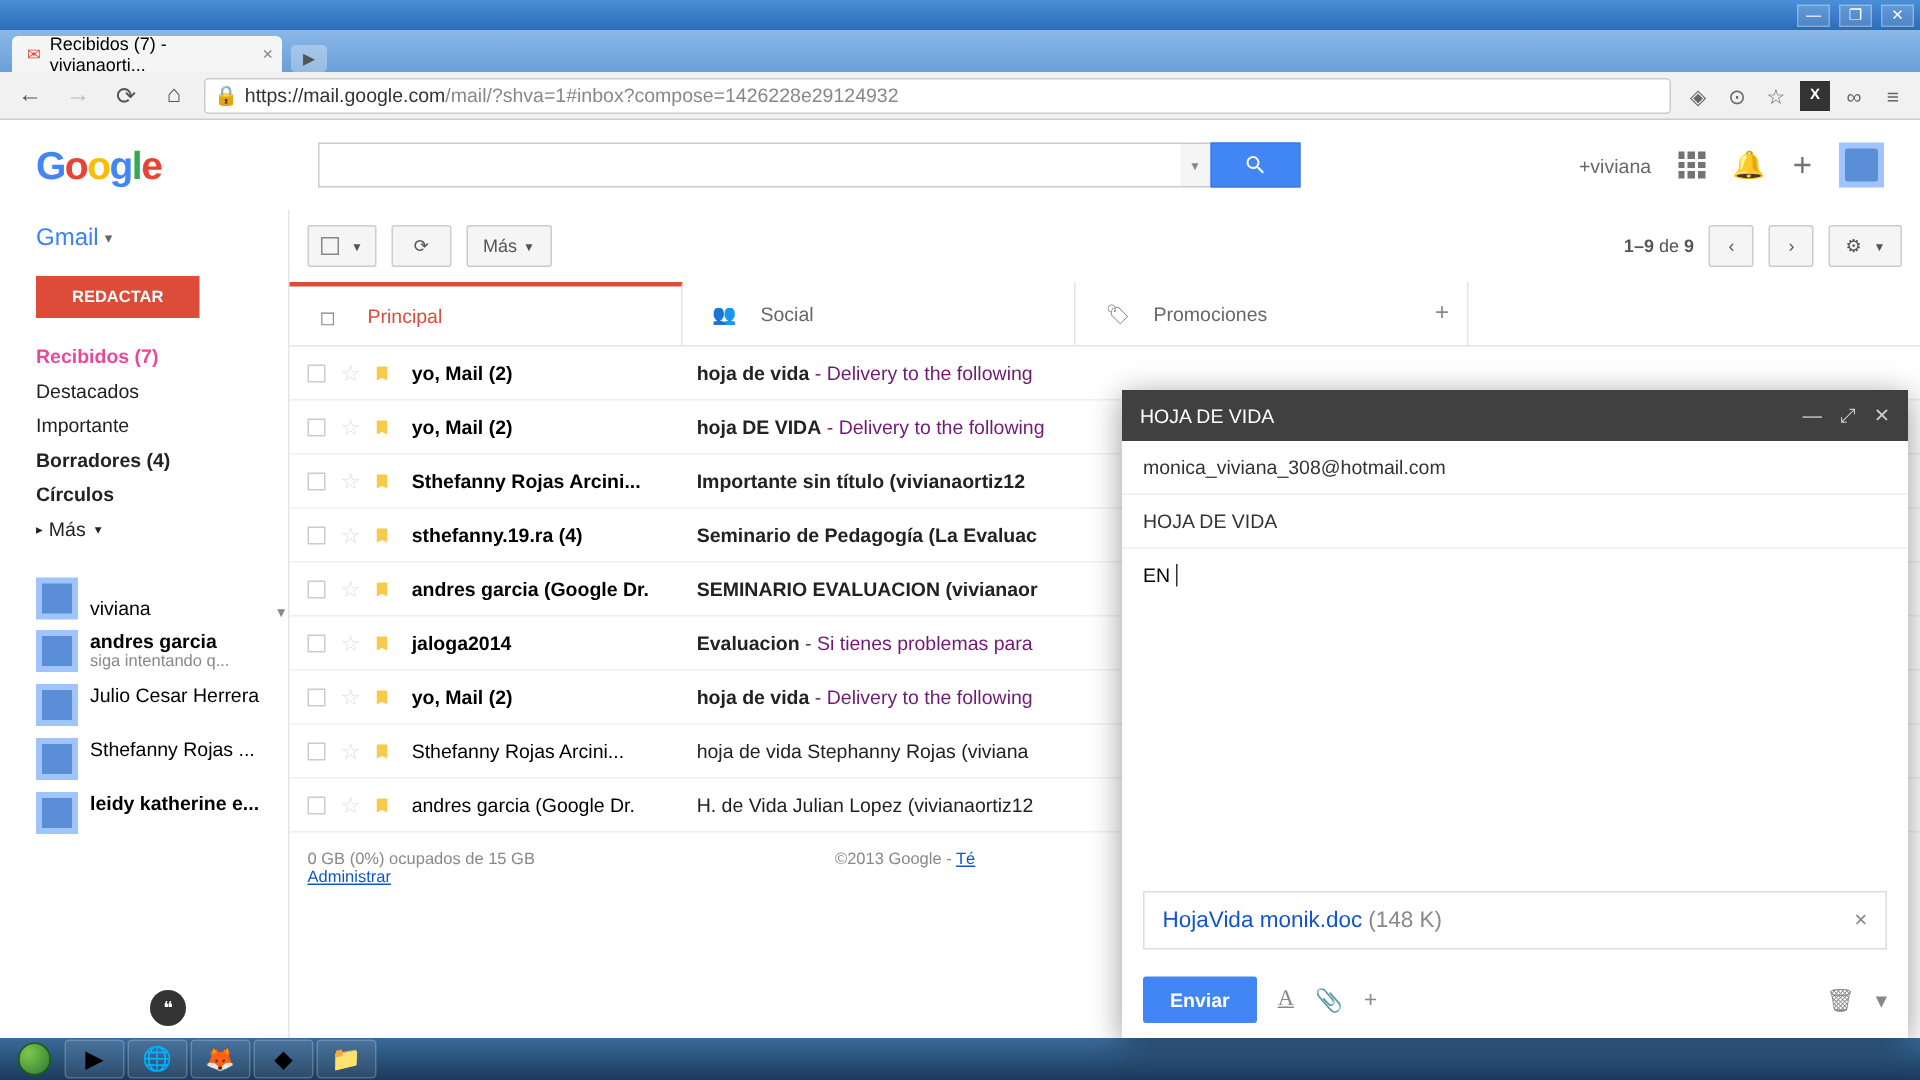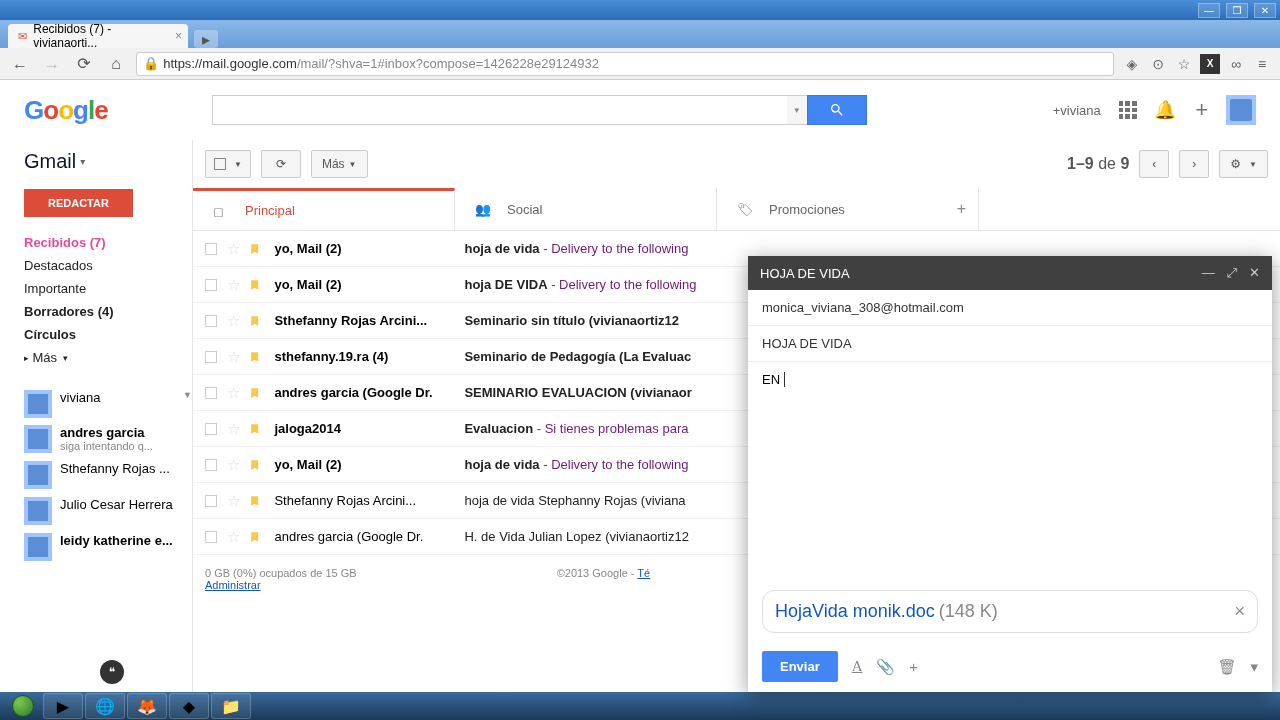--- a/index.html
+++ b/index.html
@@ -29,45 +29,45 @@
 .header-right{margin-left:auto;display:flex;align-items:center;gap:18px}
 .plus-user{color:#666;font-size:13px;cursor:pointer}
 .apps-grid{width:18px;height:18px;display:grid;grid-template-columns:repeat(3,1fr);gap:2px;cursor:pointer}
 .apps-grid span{background:#737373}
 .bell{color:#737373;font-size:18px;cursor:pointer}
 .plus-btn{color:#737373;font-size:22px;cursor:pointer;font-weight:300}
 .avatar{width:30px;height:30px;background:#a0c4ff;display:flex;align-items:center;justify-content:center;cursor:pointer}
 .avatar-inner{width:22px;height:22px;background:#5a8fd8;border-radius:2px}
 .main-row{display:flex;height:calc(100% - 168px)}
 .sidebar{width:192px;padding:10px 0 0 24px}
-.gmail-label{color:#0f172a;font-size:20px;display:flex;align-items:center;gap:4px;margin-bottom:16px;cursor:pointer}
+.gmail-label{color:#3b82f6;font-size:16px;display:flex;align-items:center;gap:4px;margin-bottom:16px;cursor:pointer}
 .gmail-label::after{content:"▾";font-size:10px;color:#666}
 .compose-btn{background:#dd4b39;color:#fff;font-size:11px;font-weight:bold;padding:8px 24px;border:none;cursor:pointer;margin-bottom:14px}
 .nav-list{list-style:none}
 .nav-list li{font-size:13px;padding:4px 0;color:#222;cursor:pointer}
 .nav-list li.active{color:#ec4899;font-weight:bold}
 .nav-list li.bold{font-weight:bold}
 .nav-more{display:flex;align-items:center;gap:4px}
 .nav-more::before{content:"▸";font-size:9px}
 .chat-section{margin-top:18px}
-.chat-user{display:flex;align-items:flex-start;gap:8px;font-size:13px;padding:3px 0}
+.chat-user{display:flex;align-items:flex-end;gap:8px;font-size:13px;padding:3px 0}
 .chat-av{width:28px;height:28px;background:#a0c4ff;display:flex;align-items:center;justify-content:center}
 .chat-av-inner{width:20px;height:20px;background:#5a8fd8}
 .chat-name{flex:1;overflow:hidden;text-overflow:ellipsis;white-space:nowrap}
 .chat-dd{color:#888;font-size:9px}
 .new-conv{border:1px solid #ddd;padding:5px 8px;font-size:12px;color:#999;display:flex;align-items:center;justify-content:space-between;margin:6px 0;cursor:text}
 .chat-item{display:flex;align-items:flex-start;gap:8px;padding:4px 0;font-size:13px}
 .chat-item .sub{color:#888;font-size:11px}
 .content-area{flex:1;border-left:1px solid #e5e5e5;position:relative}
 .toolbar{height:48px;display:flex;align-items:center;padding:0 12px;gap:10px}
 .tb-btn{height:28px;min-width:40px;border:1px solid #ccc;background:#f5f5f5;border-radius:2px;display:flex;align-items:center;justify-content:center;cursor:pointer;padding:0 10px;font-size:12px;color:#555;gap:4px}
 .tb-checkbox{padding:0 8px}
 .tb-checkbox .cb{width:12px;height:12px;border:1px solid #888}
 .tb-right{margin-left:auto;display:flex;align-items:center;gap:10px}
-.pager{font-size:16px;color:#555}
+.pager{font-size:12px;color:#555}
 .tabs-row{display:flex;border-bottom:1px solid #e5e5e5}
 .mail-tab{flex:0 0 262px;height:42px;display:flex;align-items:center;gap:14px;padding:0 20px;font-size:13px;color:#666;cursor:pointer;border-right:1px solid #e5e5e5;position:relative}
 .mail-tab.active{border-top:3px solid #dd4b39;color:#dd4b39;font-weight:500}
 .mail-tab-ic{width:18px;height:14px;color:#888}
 .tab-plus{position:absolute;right:12px;color:#888;font-size:16px}
 .email-list{}
 .email-row{height:36px;display:flex;align-items:center;padding:0 12px;font-size:13px;border-bottom:1px solid #f0f0f0;cursor:pointer;gap:10px}
 .email-cb{width:12px;height:12px;border:1px solid #ccc;flex-shrink:0}
 .email-star{color:#ddd;font-size:15px;flex-shrink:0}
 .email-tag{width:14px;height:14px;flex-shrink:0}
@@ -78,21 +78,21 @@
 .subject-main.bold{font-weight:bold}
 .subject-snip{color:#701a75}
 .footer{padding:12px;font-size:11px;color:#888;display:flex;gap:200px}
 .footer a{color:#15c;text-decoration:underline;cursor:pointer}
 .compose-window{position:absolute;bottom:28px;right:8px;width:524px;background:#fff;box-shadow:0 4px 20px rgba(0,0,0,0.4);z-index:100}
 .compose-header{background:#404040;color:#fff;height:34px;display:flex;align-items:center;padding:0 12px;font-size:13px}
 .compose-ctrl{margin-left:auto;display:flex;gap:12px}
 .compose-ctrl span{cursor:pointer;font-size:13px;color:#ccc}
 .compose-field{padding:10px 14px;border-bottom:1px solid #eee;font-size:13px;color:#333}
 .compose-body{padding:10px 14px;font-size:13px;min-height:220px}
-.attachment{margin:8px 14px;border:1px solid #ddd;border-radius:12px;padding:10px 12px;display:flex;align-items:flex-end;font-size:18px}
+.attachment{margin:8px 14px;border:1px solid #ddd;border-radius:0;padding:10px 12px;display:flex;align-items:flex-end;font-size:15px}
 .att-name{color:#15c;font-weight:500}
 .att-size{color:#888;margin-left:4px}
 .att-close{margin-left:auto;color:#888;cursor:pointer}
 .compose-toolbar{display:flex;align-items:center;padding:10px 14px;gap:14px}
 .send-btn{background:#4285f4;color:#fff;border:none;padding:8px 18px;font-size:13px;font-weight:bold;cursor:pointer;border-radius:2px}
 .ct-ic{color:#888;cursor:pointer;font-size:15px}
 .ct-right{margin-left:auto;display:flex;gap:14px;align-items:center}
 .hangout-icon{position:absolute;bottom:36px;left:100px;width:24px;height:24px;background:#333;border-radius:50%;display:flex;align-items:center;justify-content:center;color:#fff;font-size:12px}
 .taskbar{position:absolute;bottom:0;left:0;right:0;height:28px;background:linear-gradient(#3a6a9a,#1a3a5a);display:flex;align-items:center;padding:0 4px}
 .start-btn{width:38px;height:28px;display:flex;align-items:center;justify-content:center;cursor:pointer}
@@ -206,29 +206,29 @@
     <div style="flex:1;overflow:hidden">
               <div class="chat-name" style="font-weight:bold">andres garcia</div>
               <div class="sub">siga intentando q...</div>
             </div>
           </div>
           <div class="chat-item">
             <div class="chat-av">
               <div class="chat-av-inner"></div>
             </div>
     <div style="flex:1;overflow:hidden">
-              <div class="chat-name" style="font-weight:normal">Sthefanny Rojas ...</div>
+              <div class="chat-name" style="font-weight:normal">Julio Cesar Herrera</div>
             </div>
           </div>
           <div class="chat-item">
             <div class="chat-av">
               <div class="chat-av-inner"></div>
             </div>
     <div style="flex:1;overflow:hidden">
-              <div class="chat-name" style="font-weight:normal">Julio Cesar Herrera</div>
+              <div class="chat-name" style="font-weight:normal">Sthefanny Rojas ...</div>
             </div>
           </div>
           <div class="chat-item">
             <div class="chat-av">
               <div class="chat-av-inner"></div>
             </div>
     <div style="flex:1;overflow:hidden">
               <div class="chat-name" style="font-weight:bold">leidy katherine e...</div>
             </div>
           </div>
@@ -290,21 +290,21 @@
     <div class="sender bold">yo, <b>Mail</b> (2)</div>
     <div class="subject"><span class="subject-main bold">hoja DE VIDA</span><span class="subject-snip"> - Delivery to the following</span></div>
         </div>
         <div class="email-row">
           <div class="email-cb"></div>
     <span class="email-star">☆</span>
     <svg class="email-tag" viewBox="0 0 24 24">
             <path fill="#f7ca4d" d="M2 4v16l6-3 6 3V4z"></path>
           </svg>
     <div class="sender bold">Sthefanny Rojas Arcini...</div>
-    <div class="subject"><span class="subject-main bold">Seminario sin título (vivianaortiz12</span><span class="subject-snip"></span></div>
+    <div class="subject"><span class="subject-main bold">Importante sin título (vivianaortiz12</span><span class="subject-snip"></span></div>
         </div>
         <div class="email-row">
           <div class="email-cb"></div>
     <span class="email-star">☆</span>
     <svg class="email-tag" viewBox="0 0 24 24">
             <path fill="#f7ca4d" d="M2 4v16l6-3 6 3V4z"></path>
           </svg>
     <div class="sender bold">sthefanny.19.ra (4)</div>
     <div class="subject"><span class="subject-main bold">Seminario de Pedagogía (La Evaluac</span><span class="subject-snip"></span></div>
         </div>

